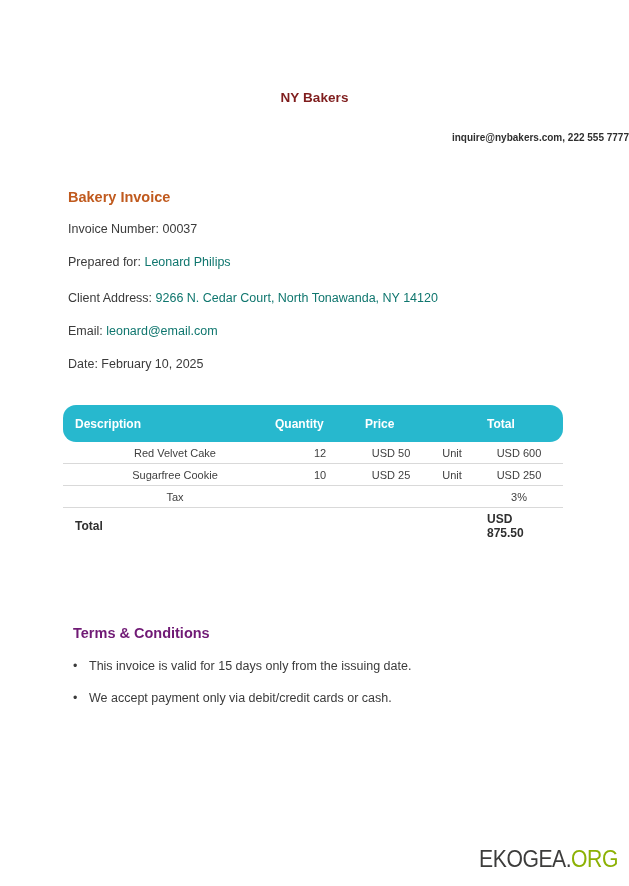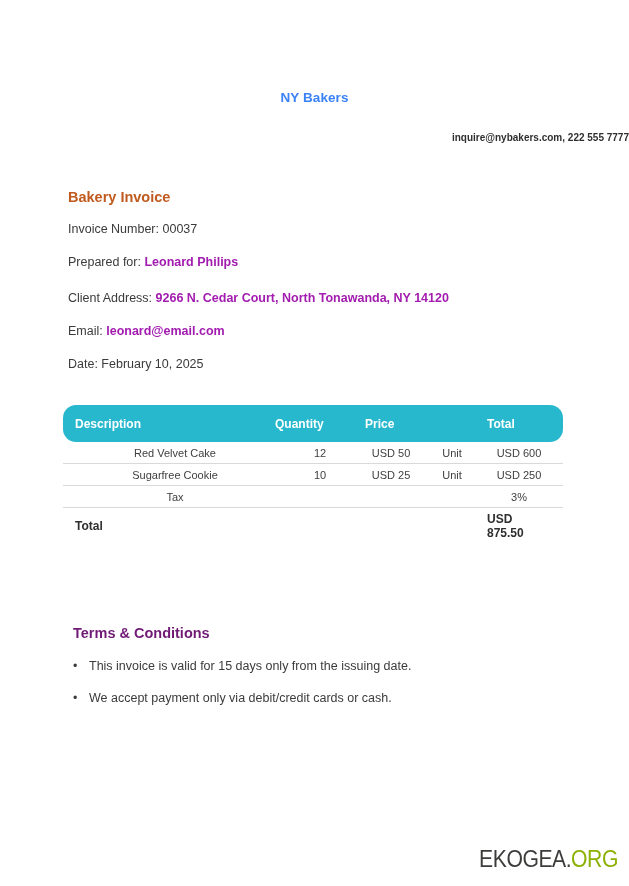--- a/index.html
+++ b/index.html
@@ -8,33 +8,33 @@
     width: 629px; height: 886px;
     position: relative;
     font-family: "Liberation Sans", "DejaVu Sans", sans-serif;
     color: #3b3b3b;
     overflow: hidden;
   }
 
   
   .letterhead { text-align: center; padding-top: 90px; }
   .company-name {
-    color: #3b82f6; font-weight: bold; font-size: 13.5px; letter-spacing: .1px;
+    color: #7f1d1d; font-weight: bold; font-size: 13.5px; letter-spacing: .1px;
   }
   .company-contact {
     margin-top: 27px; color: #2f2f2f; font-weight: bold; font-size: 10px; text-align: right;
   }
 
   
   .invoice-block { position: absolute; left: 68px; top: 189px; width: 470px; }
   .invoice-title { color: #c05a1e; font-weight: bold; font-size: 14.5px; }
   .field-line { margin-top: 15px; font-size: 12.5px; line-height: 18px; color: #3b3b3b; }
   .field-line.addr { max-width: 412px; margin-top: 18px; }
   .field-label { font-weight: normal; }
-  .v-bold { font-weight: bold; color: #a21caf; }
+  .v-bold { font-weight: normal; color: #0f766e; }
 
   
   .items-table { position: absolute; left: 63px; top: 405px; width: 500px; }
   .t-row {
     display: grid;
     grid-template-columns: 200px 90px 52px 70px 1fr;
     padding: 0 12px;
     align-items: center;
   }
   .t-head {

